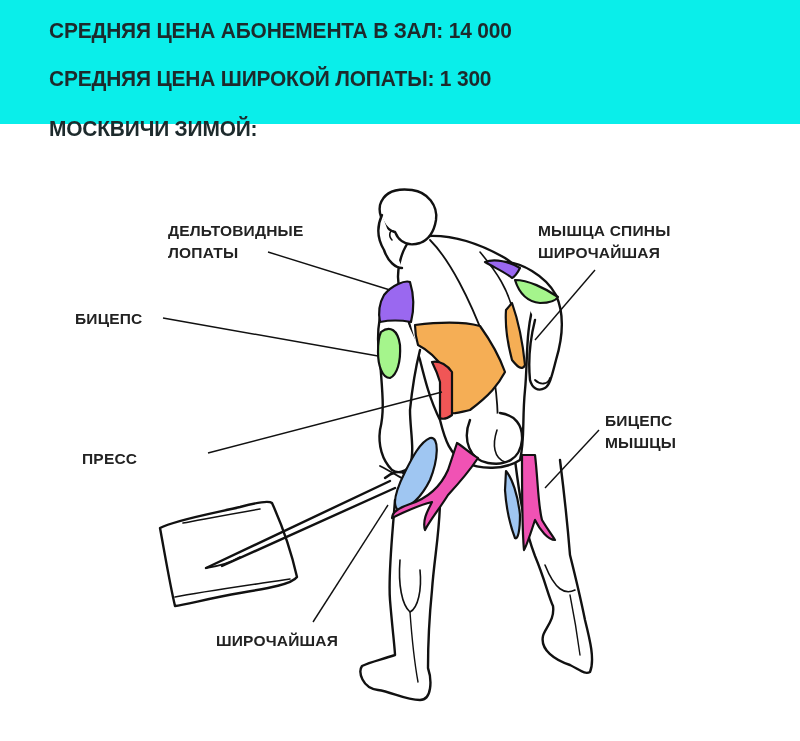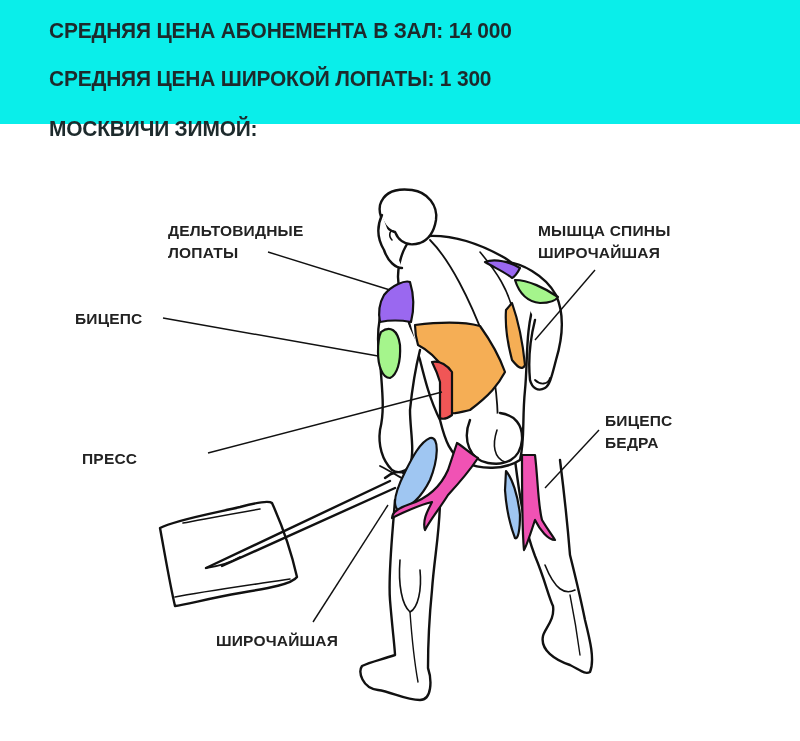--- a/index.html
+++ b/index.html
@@ -106,18 +106,18 @@
     <div>ШИРОЧАЙШАЯ</div>
   </div>
   <div class="label" style="left:75px; top:152px;">
     <div>БИЦЕПС</div>
   </div>
   <div class="label" style="left:82px; top:280px;margin-top:12px;">
     <div>ПРЕСС</div>
   </div>
   <div class="label" style="left:605px; top:254px;">
     <div>БИЦЕПС</div>
-    <div>БЕДРА</div>
+    <div>МЫШЦЫ</div>
   </div>
   <div class="label" style="left:216px; top:474px;">
     <div>ШИРОЧАЙШАЯ</div>
   </div>
 </div>
 
 </body></html>

